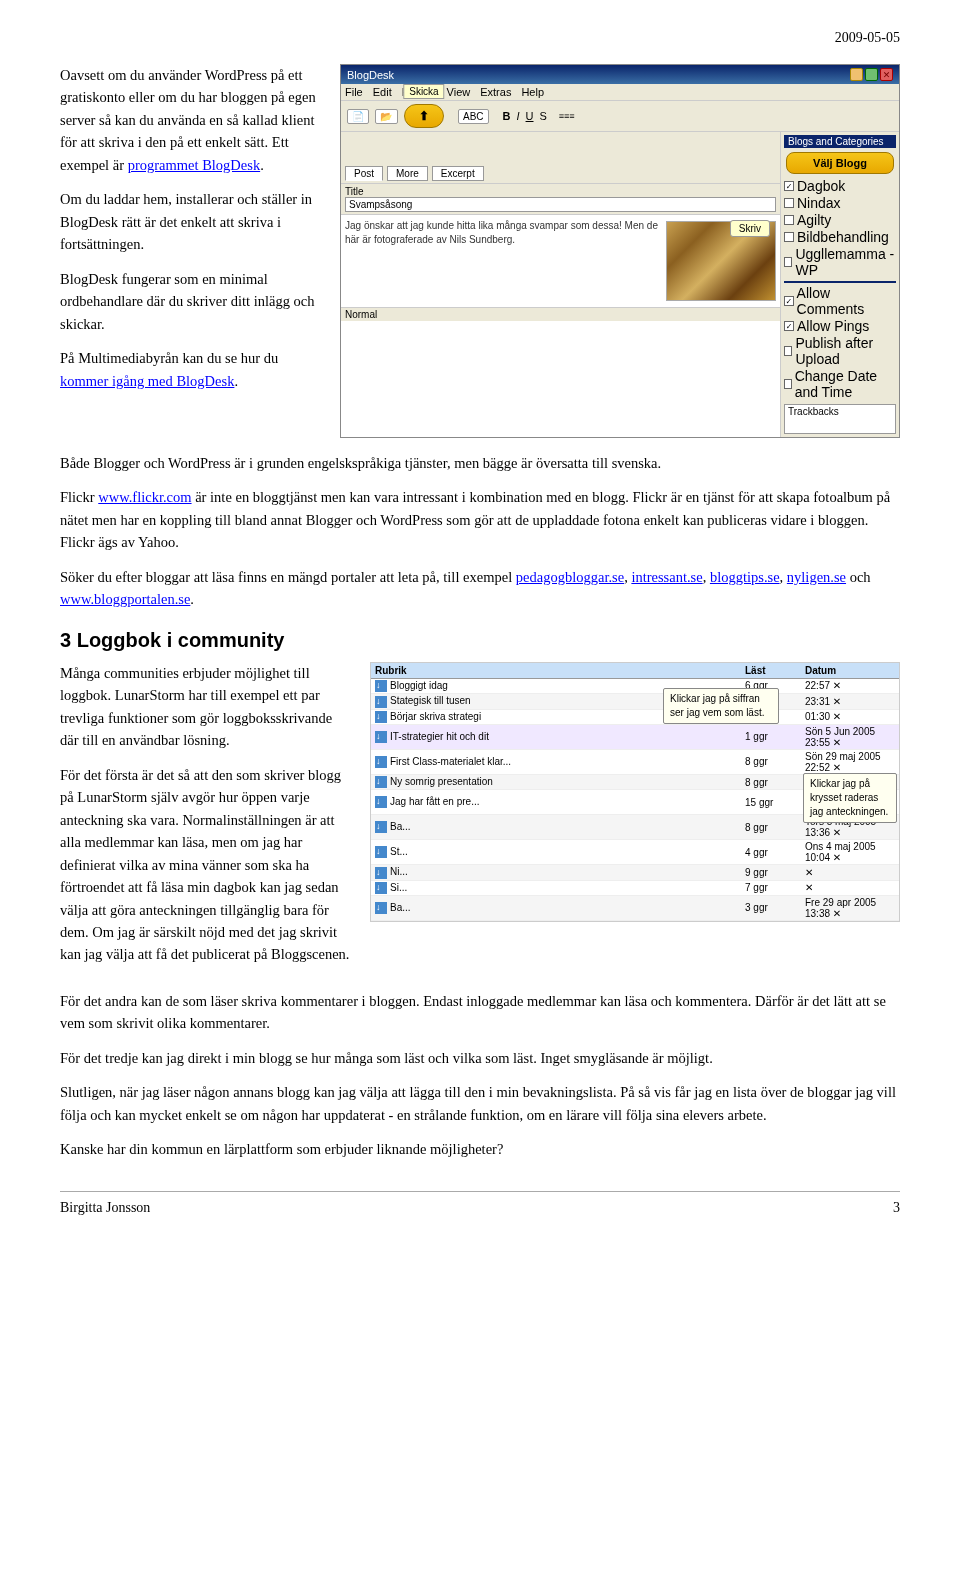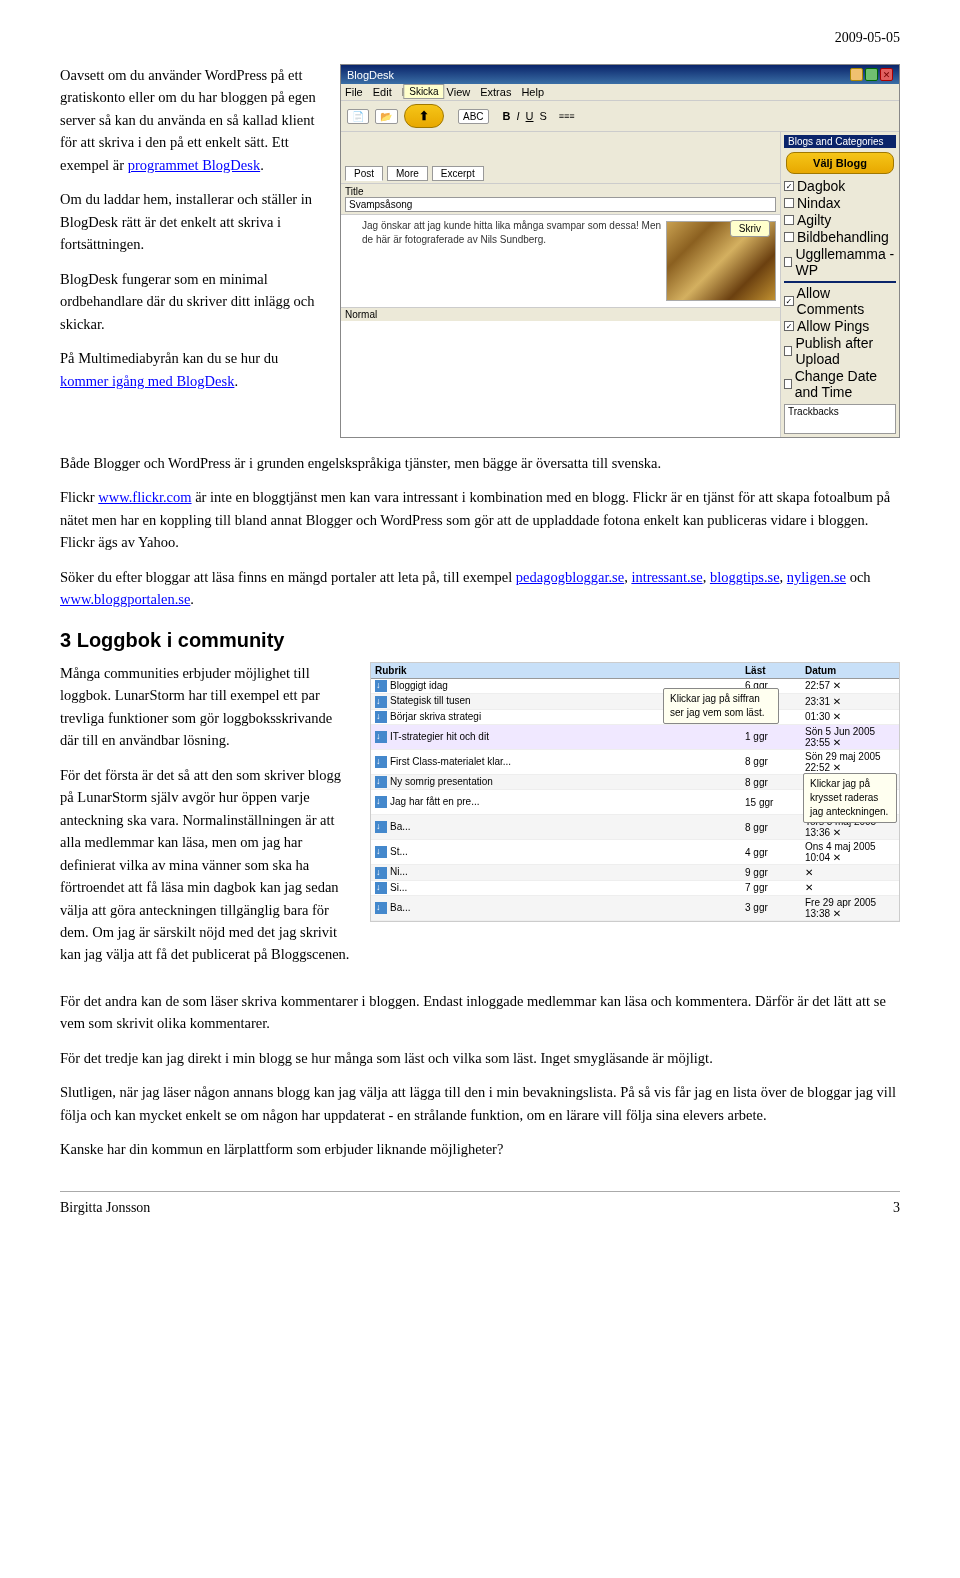--- a/index.html
+++ b/index.html
@@ -396,21 +396,21 @@
             <span class="bd-post-tab active">Post</span>
             <span class="bd-post-tab">More</span>
             <span class="bd-post-tab">Excerpt</span>
           </div>
 
           <div class="bd-title-row">
             <span style="font-size:10px;margin-right:4px;">Title</span>
             <input class="bd-title-input" value="Svampsåsong" readonly="" style="">
           </div>
 
-          <div class="bd-editor" style="position:relative;margin-left:17px;">
+          <div class="bd-editor" style="position:relative;">
             <div class="bd-editor-img"></div>
             <p class="bd-editor-text">Jag önskar att jag kunde hitta lika många svampar som dessa! Men de här är fotograferade av Nils Sundberg.</p>
             <div class="bd-skriv-balloon">
               <span>Skriv</span>
             </div>
             <div style="clear:both;"></div>
           </div>
 
           <div style="background:#ece9d8;padding:1px 4px;border-top:1px solid #ccc;font-size:10px;">
             <span>Normal</span>

